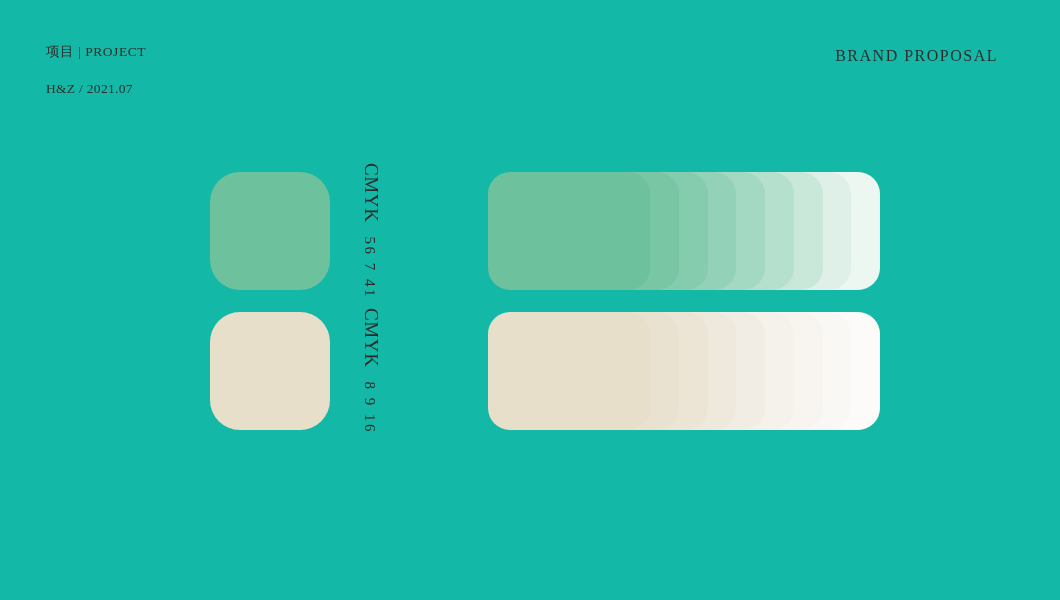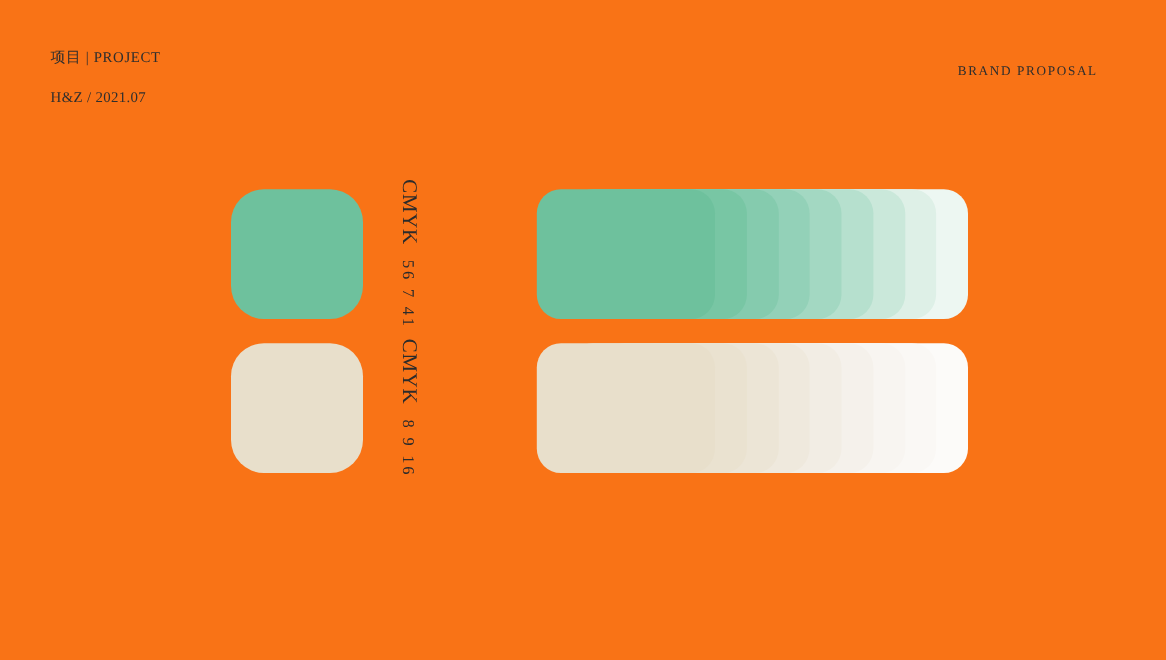--- a/index.html
+++ b/index.html
@@ -14,21 +14,21 @@
     font-family: "Liberation Serif", serif;
     color: #3a3a3a;
     overflow: hidden;
     position: relative;
   }
 
   .slide {
     position: relative;
     width: 1060px;
     height: 600px;
-    background: #f97316;
+    background: #14b8a6;
   }
 
   
   .header-left {
     position: absolute;
     left: 46px;
     top: 42px;
     line-height: 1.55;
   }
   .header-left .line {
@@ -39,23 +39,23 @@
     white-space: nowrap;
   }
   .header-left .line.second {
     letter-spacing: 0.3px;
     margin-top: 16px;
   }
 
   .header-right {
     position: absolute;
     right: 62px;
-    top: 57px;
+    top: 47px;
     font-family: "Liberation Serif", serif;
-    font-size: 12px;
+    font-size: 16px;
     letter-spacing: 1.5px;
     color: #2e2e2e;
     white-space: nowrap;
   }
 
   
   .palette-row {
     position: absolute;
     left: 0;
     width: 1060px;

